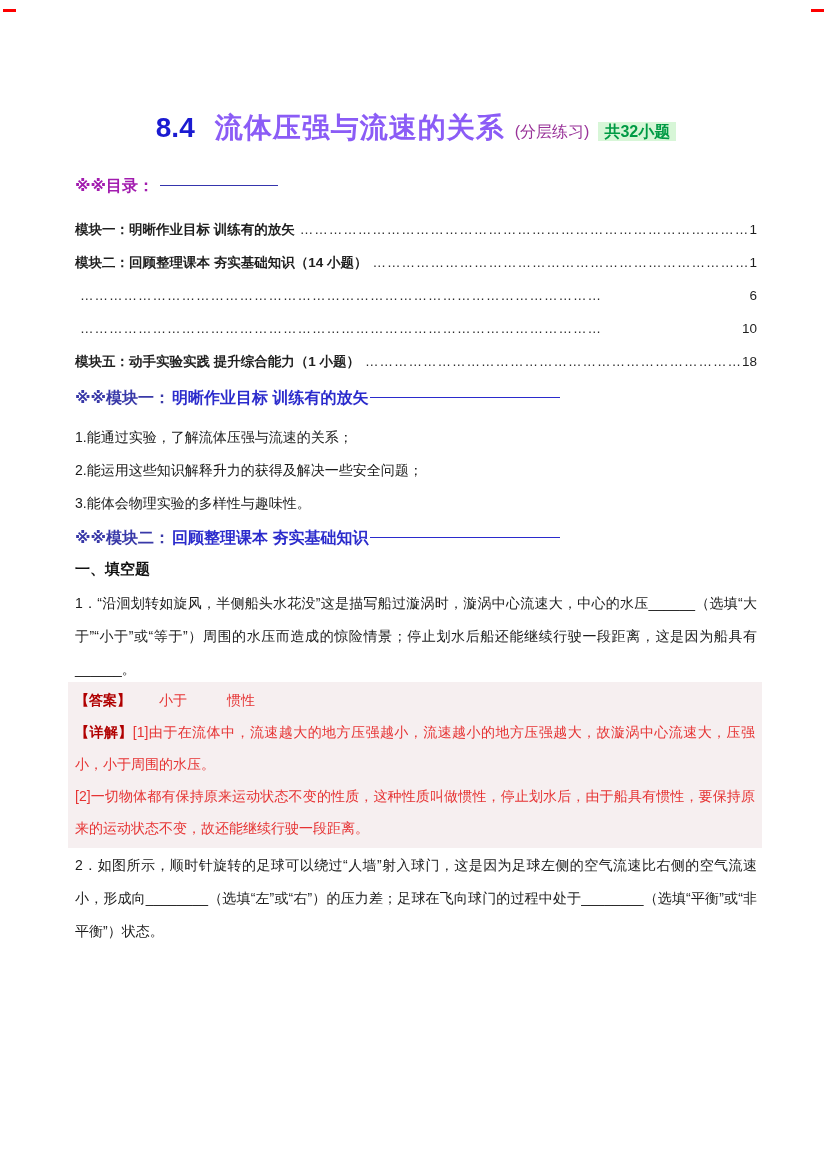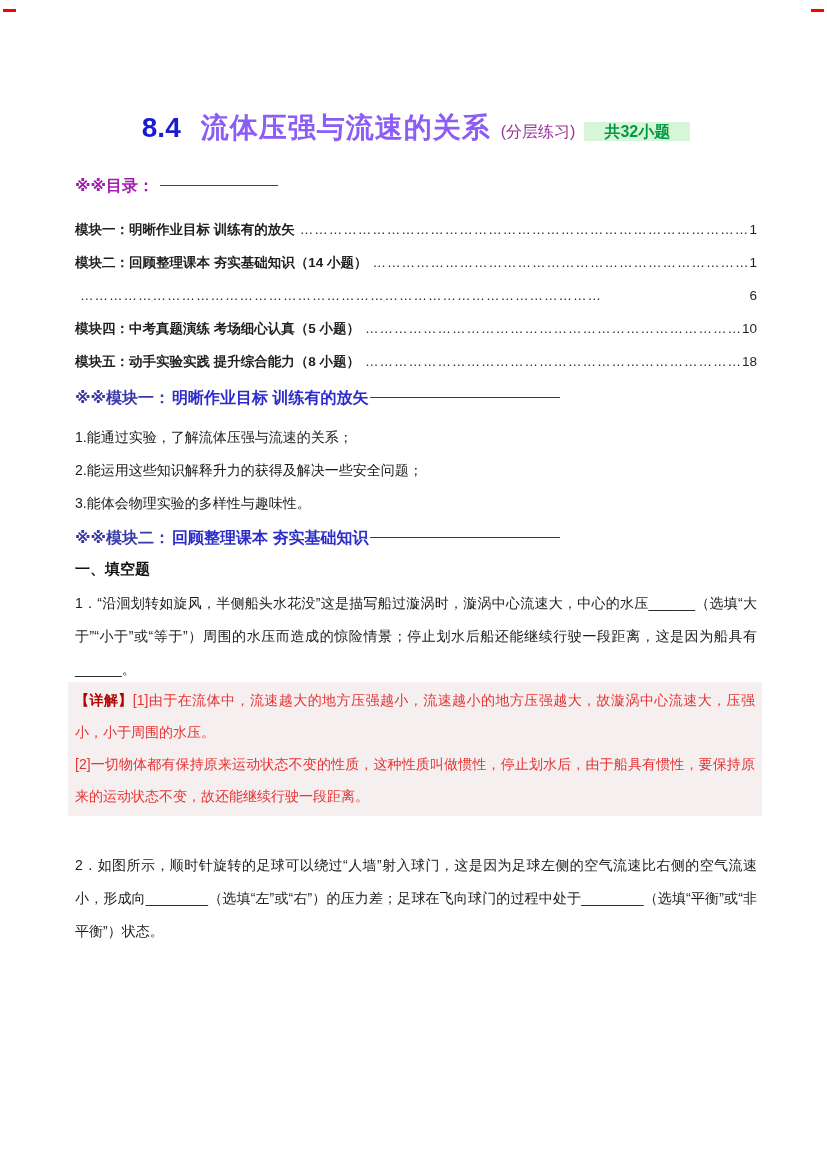--- a/index.html
+++ b/index.html
@@ -6,21 +6,21 @@
   body{width:827px;height:1169px;font-family:"Liberation Sans","DejaVu Sans",sans-serif;color:#1a1a1a;}
   .page{position:relative;width:827px;height:1169px;overflow:hidden;background:#fff;}
   .crop-mark{position:absolute;top:9px;width:13px;height:3px;background:#fe0000;}
   .crop-mark.left{left:3px;}
   .crop-mark.right{right:3px;}
 
   .title-row{position:absolute;top:108px;left:75px;width:682px;text-align:center;line-height:40px;white-space:nowrap;}
   .t-num{color:#1b1bd1;font-weight:bold;font-size:28px;margin-right:20px;}
   .t-main{color:#8b5cf6;font-weight:bold;font-size:28px;letter-spacing:1px;}
   .t-sub{color:#993399;font-size:16px;margin-left:10px;}
-  .t-count{color:#009a44;font-weight:bold;font-size:16px;background:#d7f6d7;margin-left:9px;padding:1px 20px;}
+  .t-count{color:#009a44;font-weight:bold;font-size:16px;background:#d7f6d7;margin-left:9px;padding:1px 6px;}
 
   .toc-heading{position:absolute;top:176px;left:75px;font-size:16px;font-weight:bold;color:#a21caf;white-space:nowrap;}
   .h-line{display:inline-block;height:0;border-top:1.6px solid #3535ad;vertical-align:5px;}
   .toc-line{width:118px;margin-left:6px;}
 
   .toc{position:absolute;top:213px;left:75px;width:682px;font-size:13.5px;font-weight:600;color:#1f1f1f;}
   .toc-row{display:flex;align-items:baseline;line-height:33px;}
   .toc-label{white-space:nowrap;}
   .toc-dots{flex:1;overflow:hidden;white-space:nowrap;color:#2a2a2a;padding:0 5px;letter-spacing:1px;font-weight:400;}
   .toc-page{white-space:nowrap;font-weight:400;}
@@ -72,26 +72,25 @@
     <div class="toc-row">
       <span class="toc-label">模块二：回顾整理课本  夯实基础知识（14 小题）</span>
       <span class="toc-dots">………………………………………………………………………………………………</span>
       <span class="toc-page">1</span>
     </div>
     <div class="toc-row">
       <span class="toc-dots">………………………………………………………………………………………………</span>
       <span class="toc-page">6</span>
     </div>
     <div class="toc-row">
-      <span class="toc-label">模块四：中考真题演练  考场细心认真（5 小题）</span>
       <span class="toc-dots">………………………………………………………………………………………………</span>
       <span class="toc-page">10</span>
     </div>
     <div class="toc-row">
-      <span class="toc-label">模块五：动手实验实践  提升综合能力（8 小题）</span>
+      <span class="toc-label">模块五：动手实验实践  提升综合能力（1 小题）</span>
       <span class="toc-dots">………………………………………………………………………………………………</span>
       <span class="toc-page">18</span>
     </div>
   </div>
 
   <div class="mod-heading m1">
     <span class="mod-prefix">※※模块一：</span><span class="mod-title">明晰作业目标 训练有的放矢</span><span class="h-line mod-line"></span>
   </div>
 
   <div class="goals">
@@ -102,20 +101,23 @@
 
   <div class="mod-heading m2">
     <span class="mod-prefix">※※模块二：</span><span class="mod-title">回顾整理课本 夯实基础知识</span><span class="h-line mod-line"></span>
   </div>
 
   <div class="section-heading">一、填空题</div>
 
   <div class="question q1">1．“沿洄划转如旋风，半侧船头水花没”这是描写船过漩涡时，漩涡中心流速大，中心的水压______（选填“大于”“小于”或“等于”）周围的水压而造成的惊险情景；停止划水后船还能继续行驶一段距离，这是因为船具有______。</div>
 
   <div class="answer-block">
+    <div class="ans-row">
+      <span class="ans-label">【答案】</span><span class="ans-val v1">小于</span><span class="ans-val v2">惯性</span>
+    </div>
     <div class="exp">
       <span class="ans-label">【详解】</span><span class="exp-text">[1]由于在流体中，流速越大的地方压强越小，流速越小的地方压强越大，故漩涡中心流速大，压强小，小于周围的水压。</span>
     </div>
     <div class="exp">
       <span class="exp-text">[2]一切物体都有保持原来运动状态不变的性质，这种性质叫做惯性，停止划水后，由于船具有惯性，要保持原来的运动状态不变，故还能继续行驶一段距离。</span>
     </div>
   </div>
 
   <div class="question q2">2．如图所示，顺时针旋转的足球可以绕过“人墙”射入球门，这是因为足球左侧的空气流速比右侧的空气流速小，形成向________（选填“左”或“右”）的压力差；足球在飞向球门的过程中处于________（选填“平衡”或“非平衡”）状态。</div>
 

